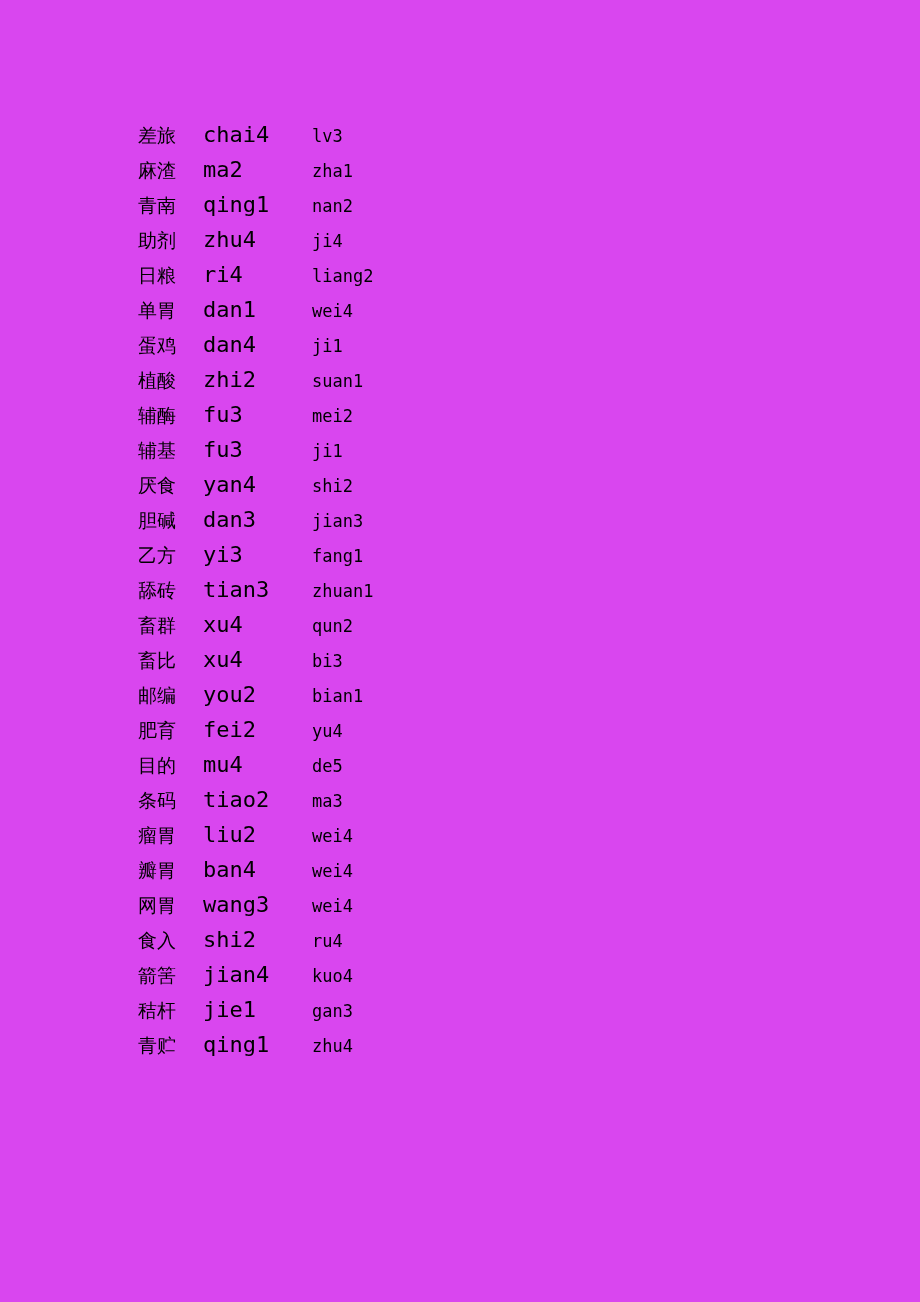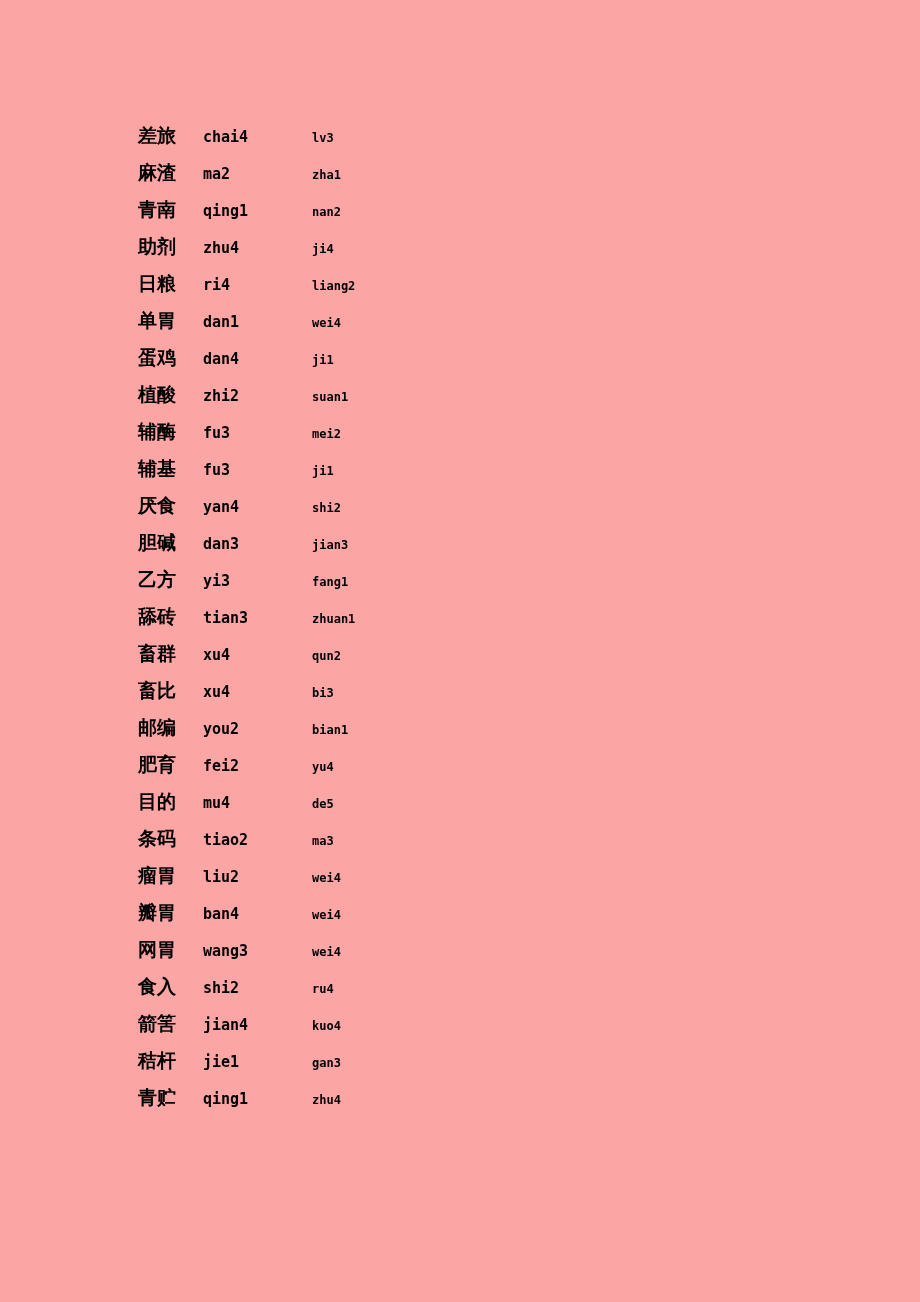--- a/index.html
+++ b/index.html
@@ -6,24 +6,23 @@
   html, body {
     margin: 0;
     padding: 0;
     background: #ffffff;
   }
 
   .page {
     position: relative;
     width: 920px;
     height: 1302px;
-    background: #fca5a5;
+    background: #d946ef;
     overflow: hidden;
     box-sizing: border-box;
-    font-weight: bold;
   }
 
   .word-table {
     position: absolute;
     left: 138px;
     top: 118px;
     border-collapse: collapse;
     border-spacing: 0;
   }
 
@@ -44,28 +43,28 @@
   .col-term {
     font-family: "DejaVu Serif", "Liberation Serif", serif;
     font-size: 19px;
     letter-spacing: 0px;
     width: 65px;
   }
 
   
   .col-pinyin-a {
     font-family: "DejaVu Sans Mono", "Liberation Mono", monospace;
-    font-size: 15px;
+    font-size: 22px;
     width: 109px;
   }
 
   
   .col-pinyin-b {
     font-family: "DejaVu Sans Mono", "Liberation Mono", monospace;
-    font-size: 12px;
+    font-size: 17px;
   }
 </style>
 </head>
 <body>
 
 <div class="page">
   <table class="word-table">
     <tbody>
         <tr>
           <td class="col-term">差旅</td>

